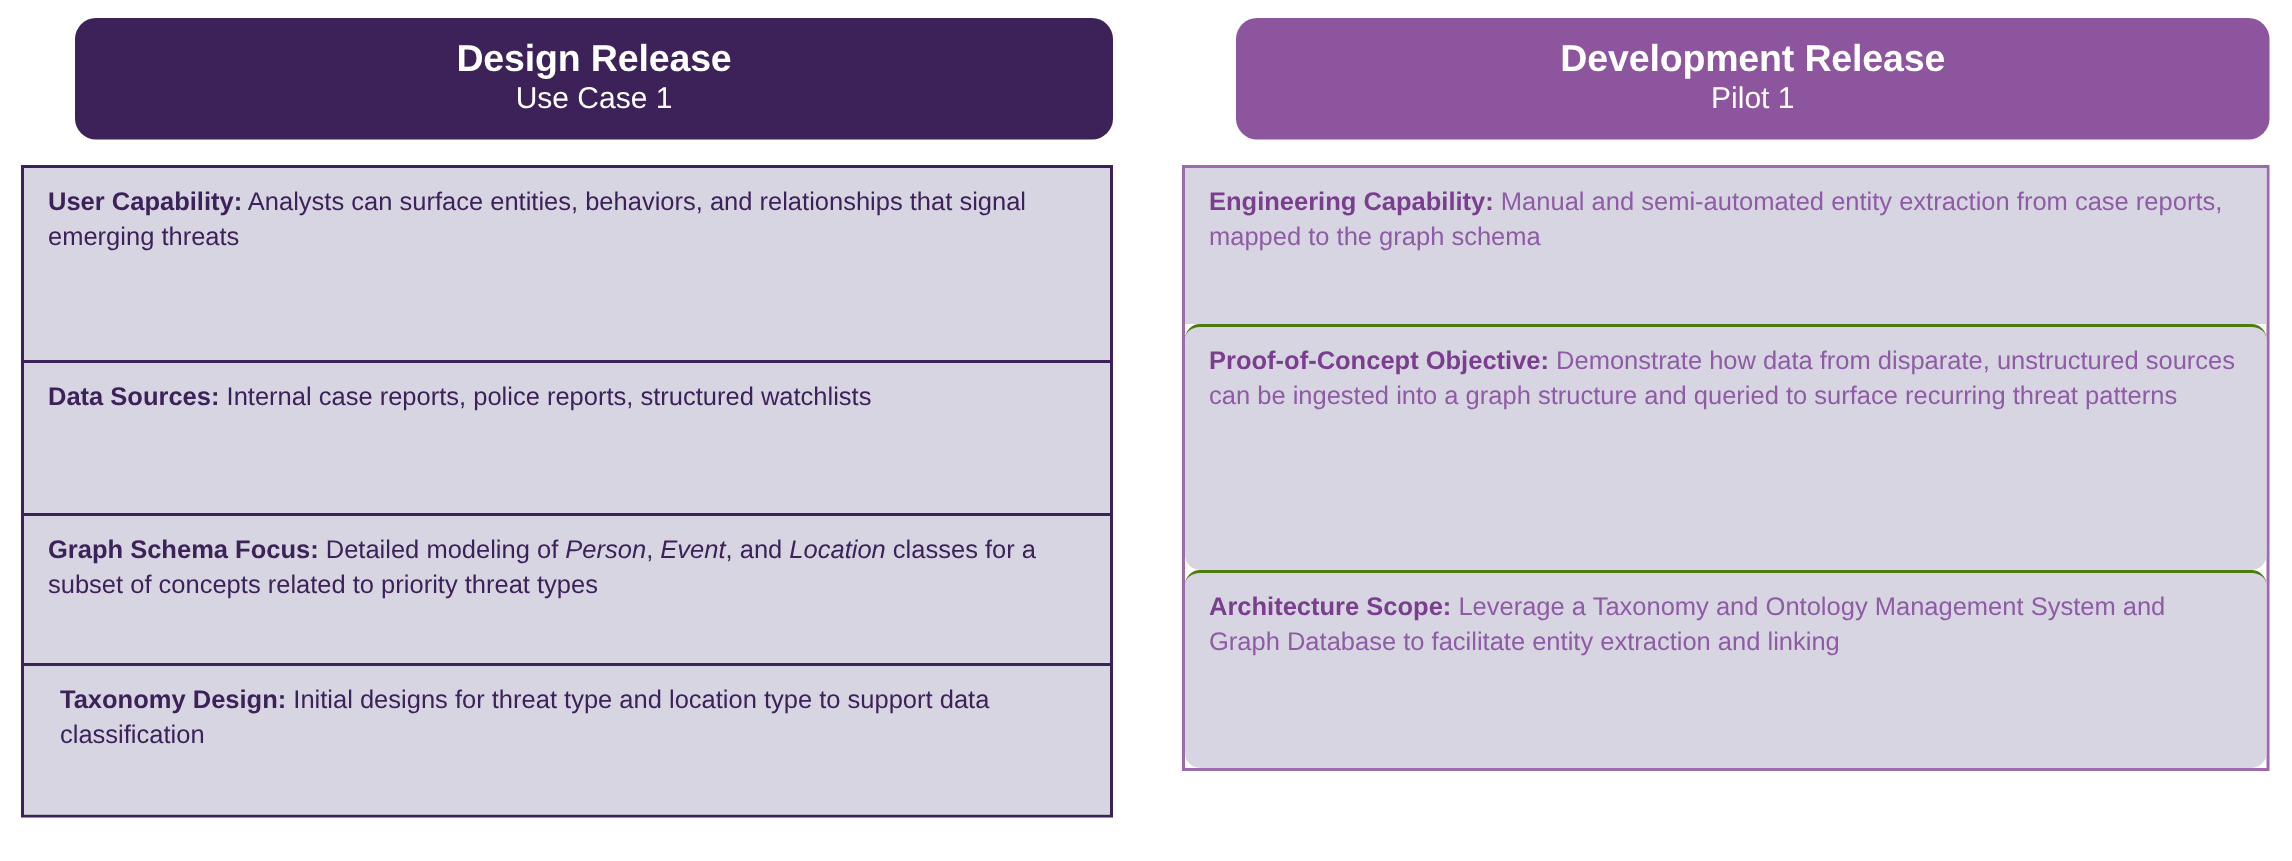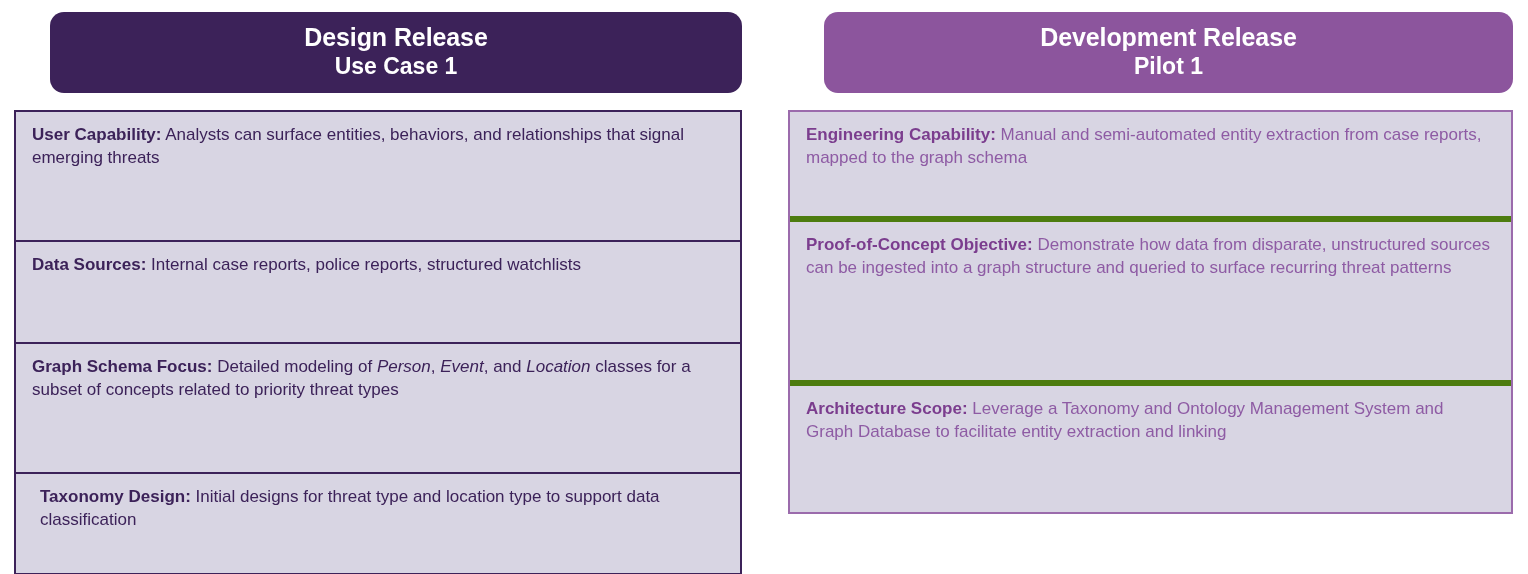--- a/index.html
+++ b/index.html
@@ -50,22 +50,22 @@
   .header-card.left  { background: #3C2259; }
   .header-card.right { background: #8C559D; }
 
   .header-title {
     font-size: 25px;
     font-weight: bold;
     line-height: 1.08;
     letter-spacing: -0.1px;
   }
   .header-subtitle {
-    font-size: 23px;
-    font-weight: bold;
+    font-size: 20px;
+    font-weight: normal;
     line-height: 1.15;
     margin-top: 2px;
   }
 
   
   .table {
     margin-top: 17px;
     box-sizing: border-box;
     display: flex;
     flex-direction: column;
@@ -74,34 +74,34 @@
   .table.right { border: 2px solid #9B6BAC; }
 
   .row {
     background: #D8D5E3;
     box-sizing: border-box;
     padding: 12px 16px 13px 16px;
     font-size: 17px;
     line-height: 1.345;
   }
   .table.left  .row + .row { border-top: 2px solid #3C2259; }
-  .table.right .row + .row { border-top: 6px solid #4d7c0f; }
+  .table.right .row + .row { border-top: 2px solid #4d7c0f; border-radius: 10px; }
 
   .table.left .row  { color: #3C2259; }
   .table.right .row { color: #8E5BA4; }
 
   .row .lbl { font-weight: bold; }
   .table.left  .row .lbl { color: #3C2259; }
   .table.right .row .lbl { color: #7B3D8E; }
 
   .row .it { font-style: italic; }
 
   .table.left  .row.r0 { height: 128px; }
   .table.left  .row.r1 { height: 102px; }
-  .table.left  .row.r2 { height: 130px; }
+  .table.left  .row.r2 { height: 100px; }
   .table.left  .row.r3 { height: 101px; padding-left: 24px; }
 
   .table.right .row.r0 { height: 104px; }
   .table.right .row.r1 { height: 164px; }
   .table.right .row.r2 { height: 132px; }
 </style>
 </head>
 <body>
 
 <div class="board">

